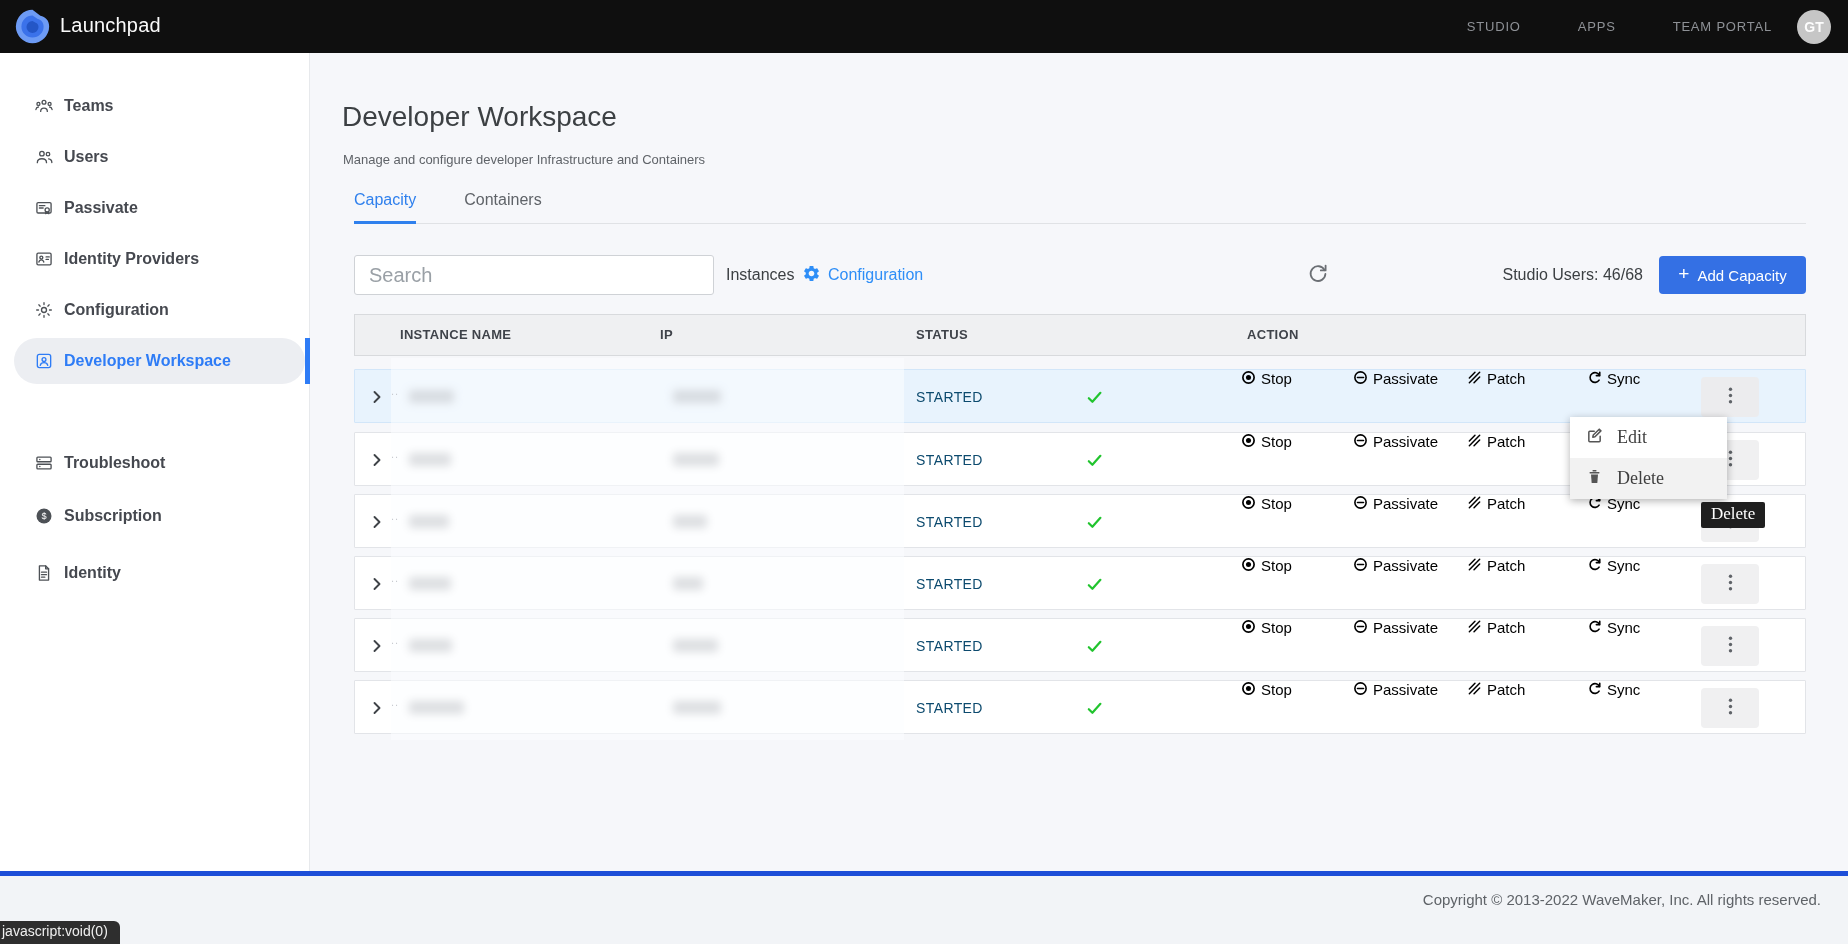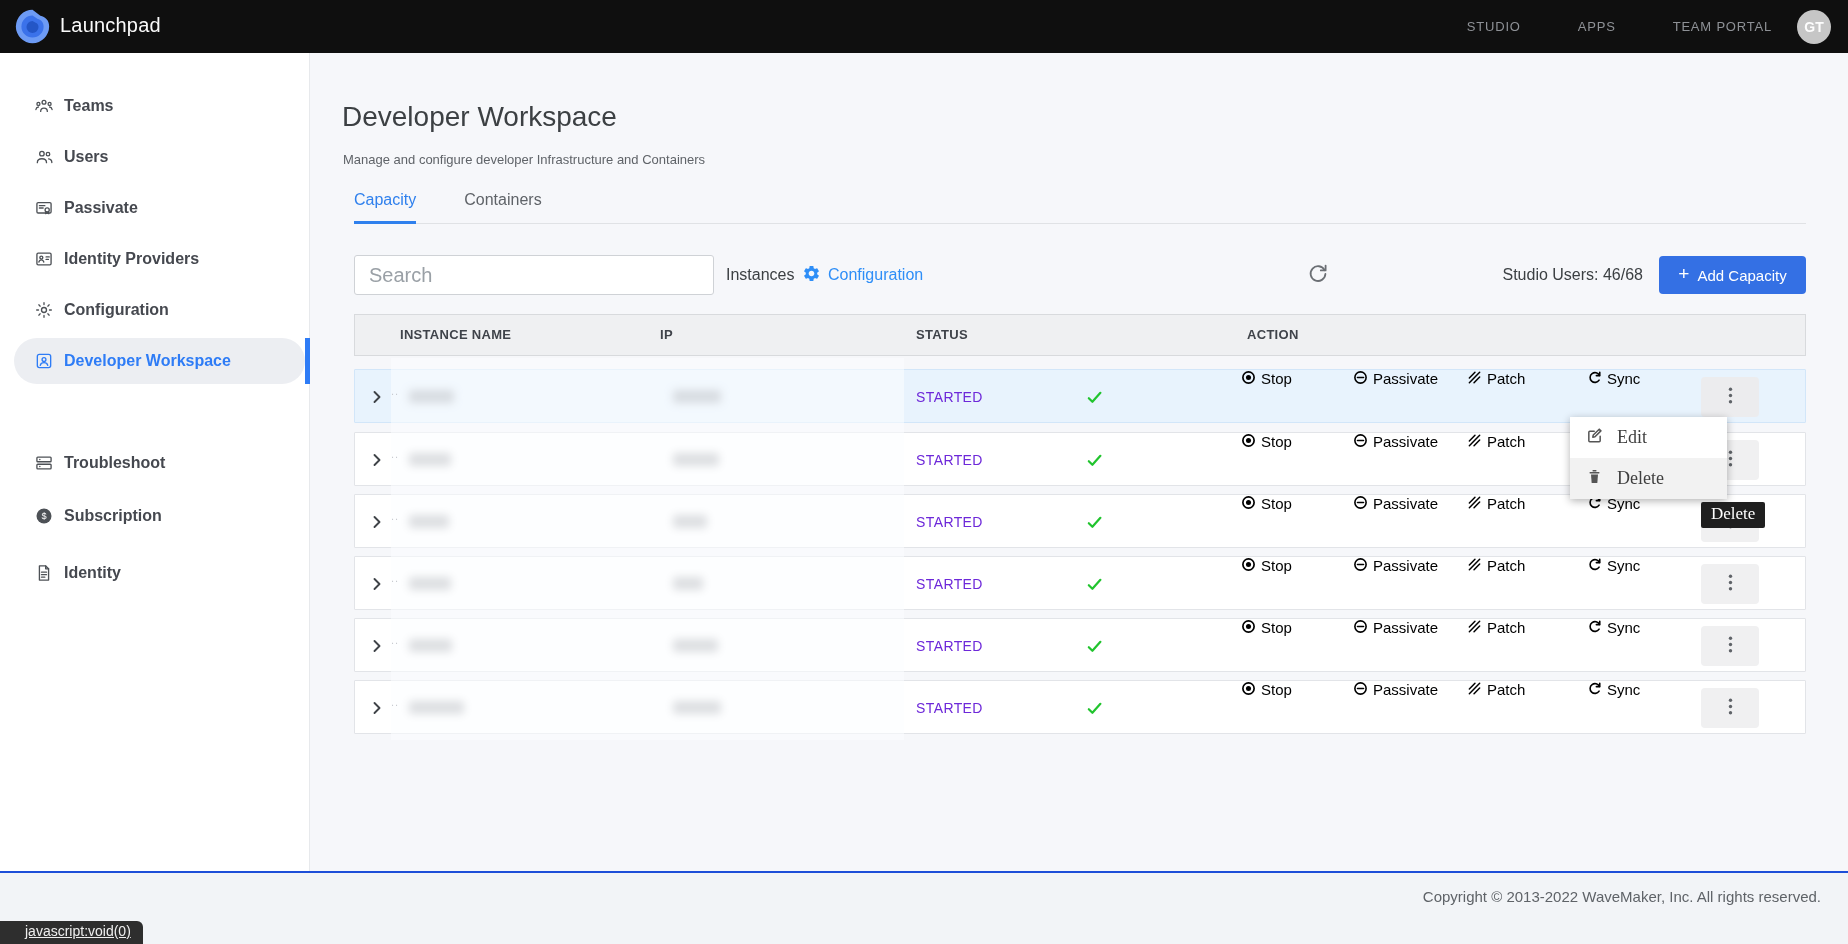--- a/index.html
+++ b/index.html
@@ -61,21 +61,21 @@
   .thead { position:absolute; left:44px; top:261px; width:1452px; height:42px; background:#eff0f2; border:1px solid #d8dadd; }
   .thead .th { position:absolute; top:0; line-height:40px; font-size:13px; font-weight:700; color:#3f434a; letter-spacing:.3px; }
   .trow { position:absolute; left:44px; width:1452px; height:54px; background:#fff; border:1px solid #e2e4e8; border-radius:1px; cursor:pointer; }
   .trow.selected { background:#e8f3fd; border-color:#d2e6f9; }
   .chev { position:absolute; left:14px; top:19px; width:16px; height:16px; color:#3f4348; cursor:pointer; }
   .chev svg { width:16px; height:16px; }
   .redacted-prefix { position:absolute; left:36px; top:15px; font-size:11px; color:#8a8f98; letter-spacing:1px; }
   .blob { position:absolute; top:20px; height:13px; background:#70747c; border-radius:3px; filter:blur(4px); opacity:.5; }
   .blob.name { left:54px; }
   .blob.ip { left:318px; }
-  .status-text { position:absolute; left:561px; top:0; line-height:54px; font-size:14px; color:#6d28d9; letter-spacing:.4px; }
+  .status-text { position:absolute; left:561px; top:0; line-height:54px; font-size:14px; color:#0c4a6e; letter-spacing:.4px; }
   .check { position:absolute; left:731px; top:19px; width:17px; height:17px; color:#21c42e; }
   .check svg { width:17px; height:17px; }
   .act { position:absolute; top:0; height:54px; display:flex; align-items:flex-start; gap:5px; color:#000000; font-size:15px; cursor:pointer; }
   .act svg { width:15px; height:15px; }
   .kebab-btn { position:absolute; left:1346px; top:7px; width:58px; height:40px; background:#f0f0f1; border:none;
                border-radius:4px; color:#5f6368; cursor:pointer; display:flex; align-items:center; justify-content:center; }
   .kebab-btn svg { width:5px; height:17px; }
   .trow.selected .kebab-btn { background:#ececee; }
 
   .blur-strip { position:absolute; left:81px; top:305px; width:513px; height:382px; background:rgba(252,253,255,.55); z-index:20; pointer-events:none; }
@@ -84,24 +84,24 @@
   .dropdown { position:absolute; left:1260px; top:364px; width:157px; background:#fff; z-index:50;
               box-shadow:0 2px 8px rgba(0,0,0,.3); }
   .menu-item { height:41px; display:flex; align-items:center; gap:14px; padding-left:16px; cursor:pointer;
                font-family:"Liberation Serif", serif; font-size:18px; color:#3f3f3f; }
   .menu-item.highlighted { background:#f2f2f2; }
   .menu-item svg { width:17px; height:17px; color:#555; }
   .tooltip { position:absolute; left:1391px; top:449px; background:#1f1f1f; color:#fff;
              font-family:"Liberation Serif", serif; font-size:17px; padding:2px 10px 4px; border-radius:2px; z-index:60; }
 
   
-  .footer { position:absolute; left:0; top:871px; width:1848px; height:73px; background:#f2f4f7; border-top:2px solid #1d4ed8; }
+  .footer { position:absolute; left:0; top:871px; width:1848px; height:73px; background:#f2f4f7; border-top:5px solid #1d4ed8; }
   .footer .copy { position:absolute; right:27px; top:15px; font-size:15px; color:#5f6368; }
   .statusbar { position:absolute; left:0; bottom:0; background:#2e2e2e; color:#efefef; font-size:14px;
-               padding:2px 12px 5px 25px; border-radius:0 6px 0 0; z-index:200;text-decoration:underline; }
+               padding:2px 12px 5px 2px; border-radius:0 6px 0 0; z-index:200; }
 </style>
 </head>
 <body>
 
 <div class="topbar">
   <span class="logo"><svg viewBox="0 0 40 40">
         <path d="M20 2a18 18 0 1 0 18 18c0-6.5-4.2-10.5-9.5-11.5" fill="#6d9bf5"></path>
         <path d="M20 8a12 12 0 1 0 12 12c0-4.3-2.8-7.2-6.3-8" fill="#3b72ea"></path>
         <path d="M20 14a6.5 6.5 0 1 0 6.5 6.5c0-2.3-1.3-3.9-3.1-4.5" fill="#2456c6"></path>
       </svg></span>

